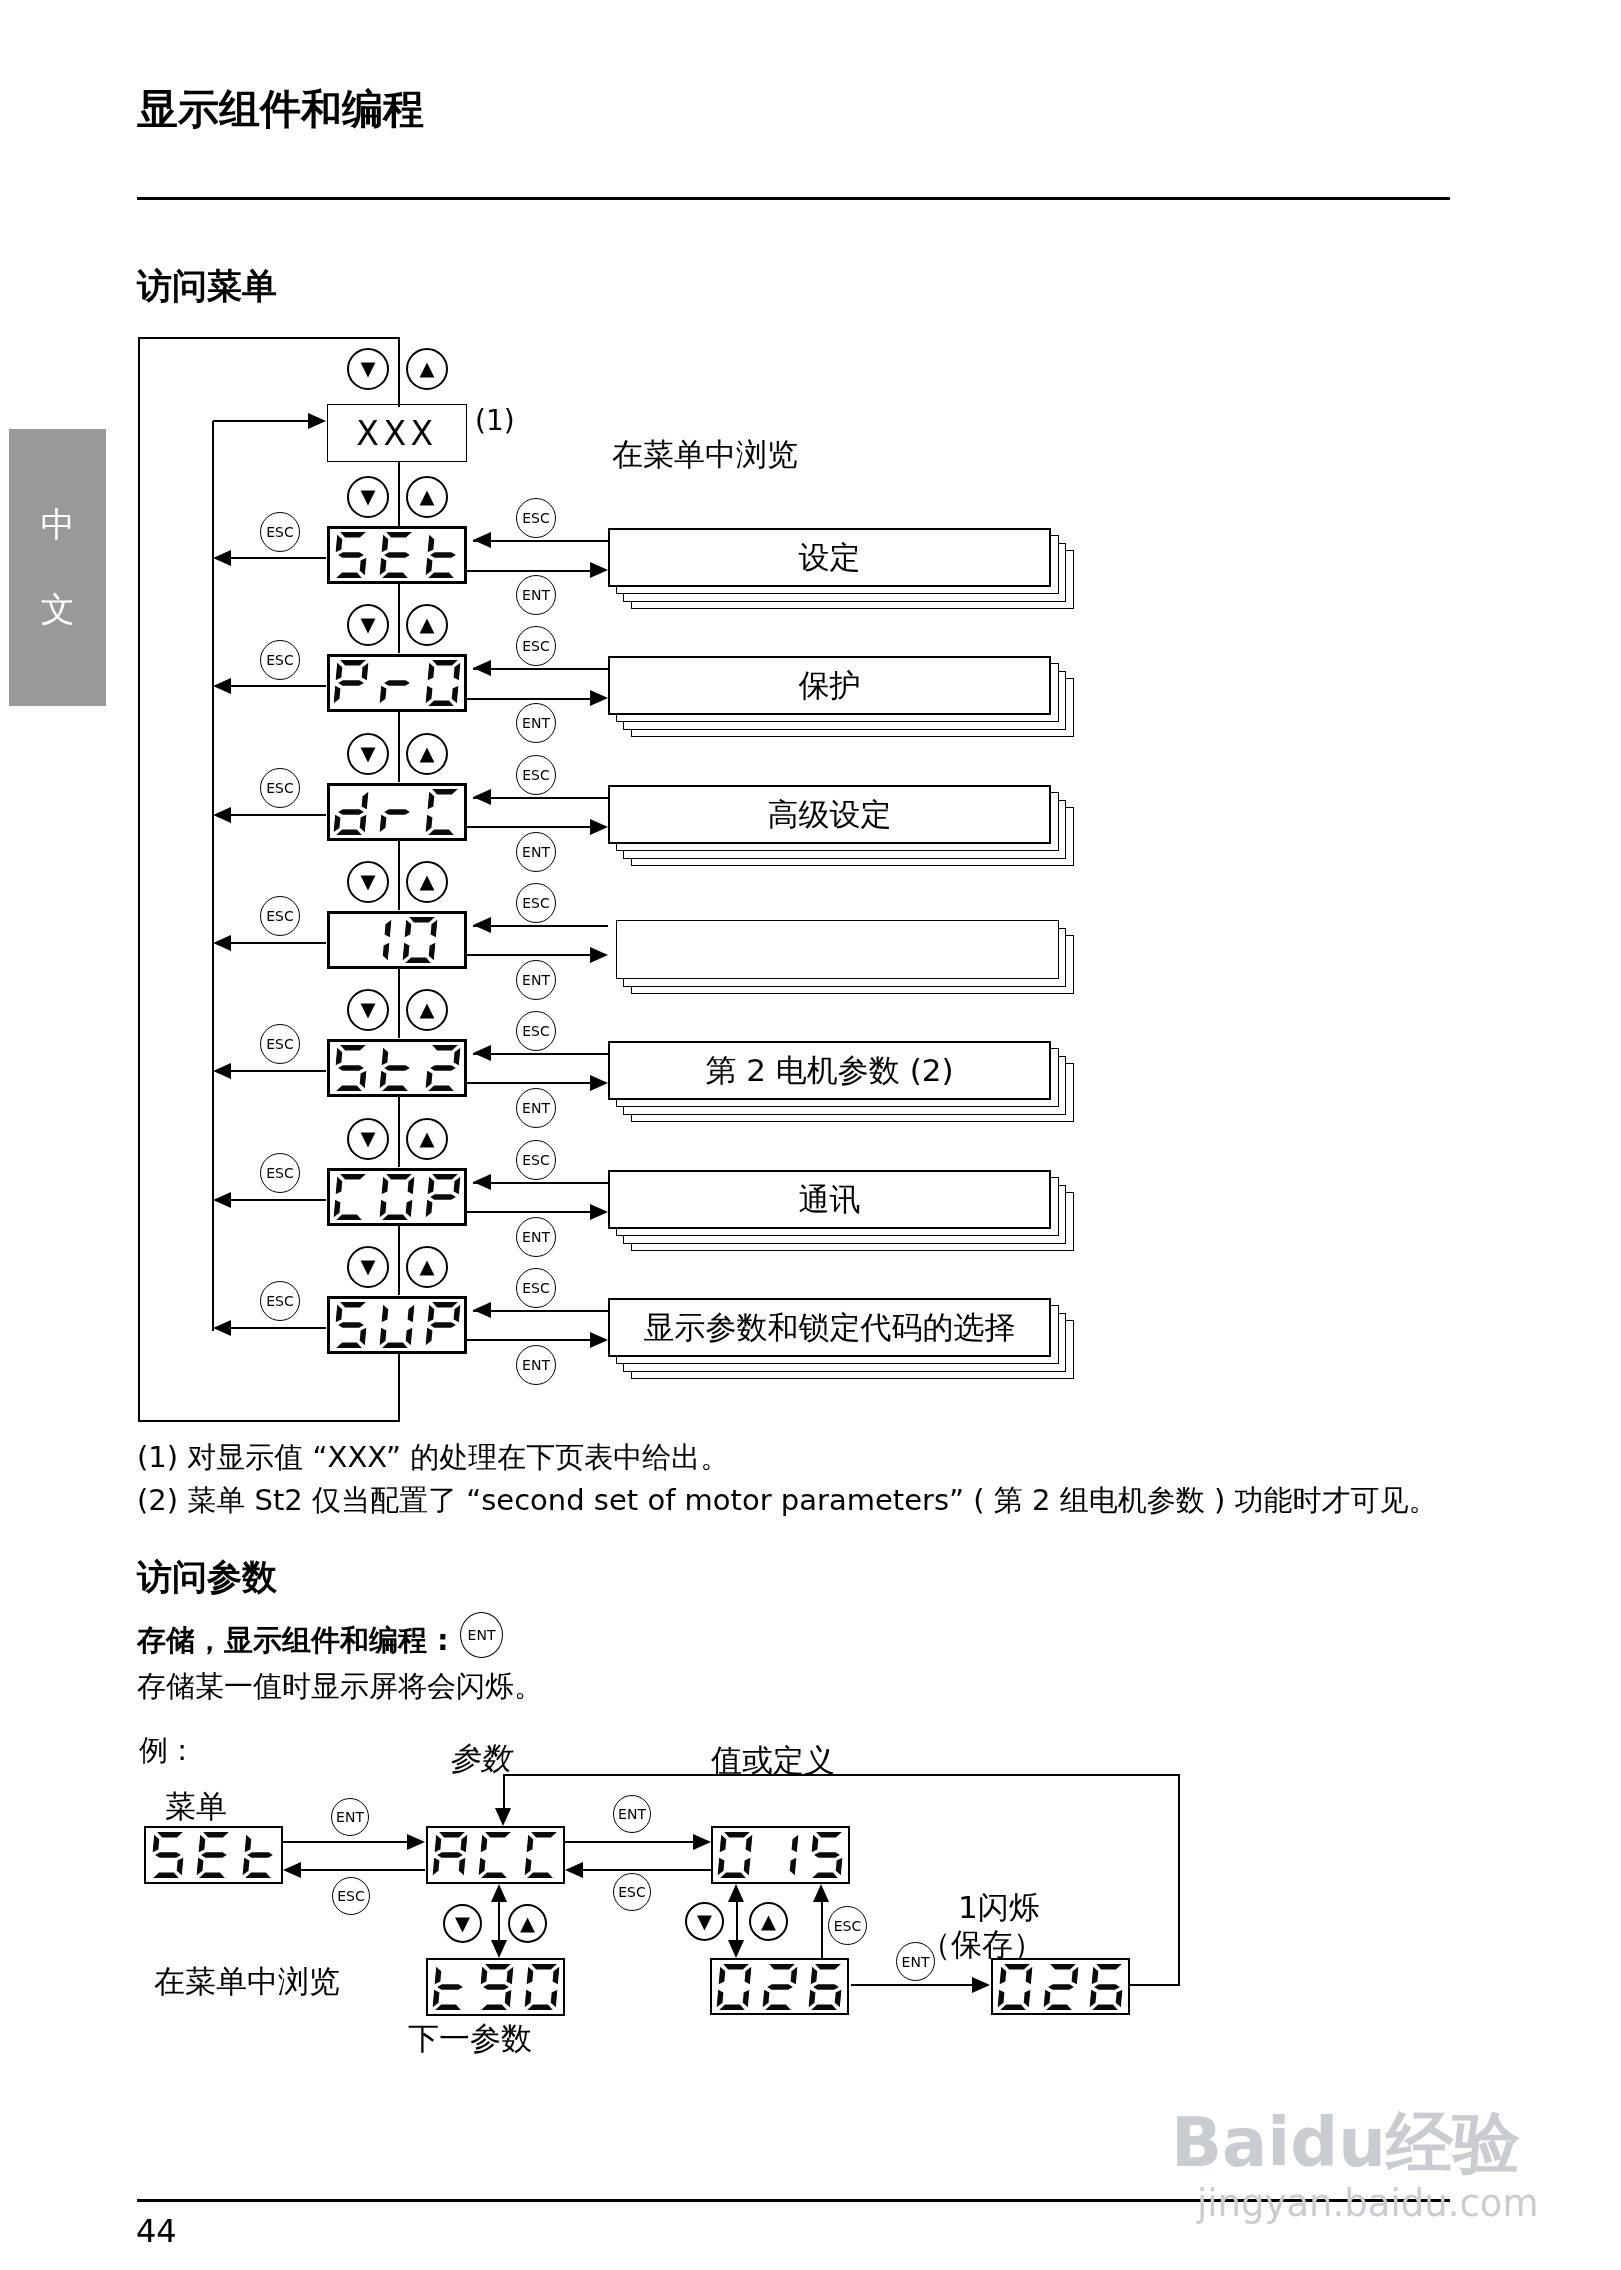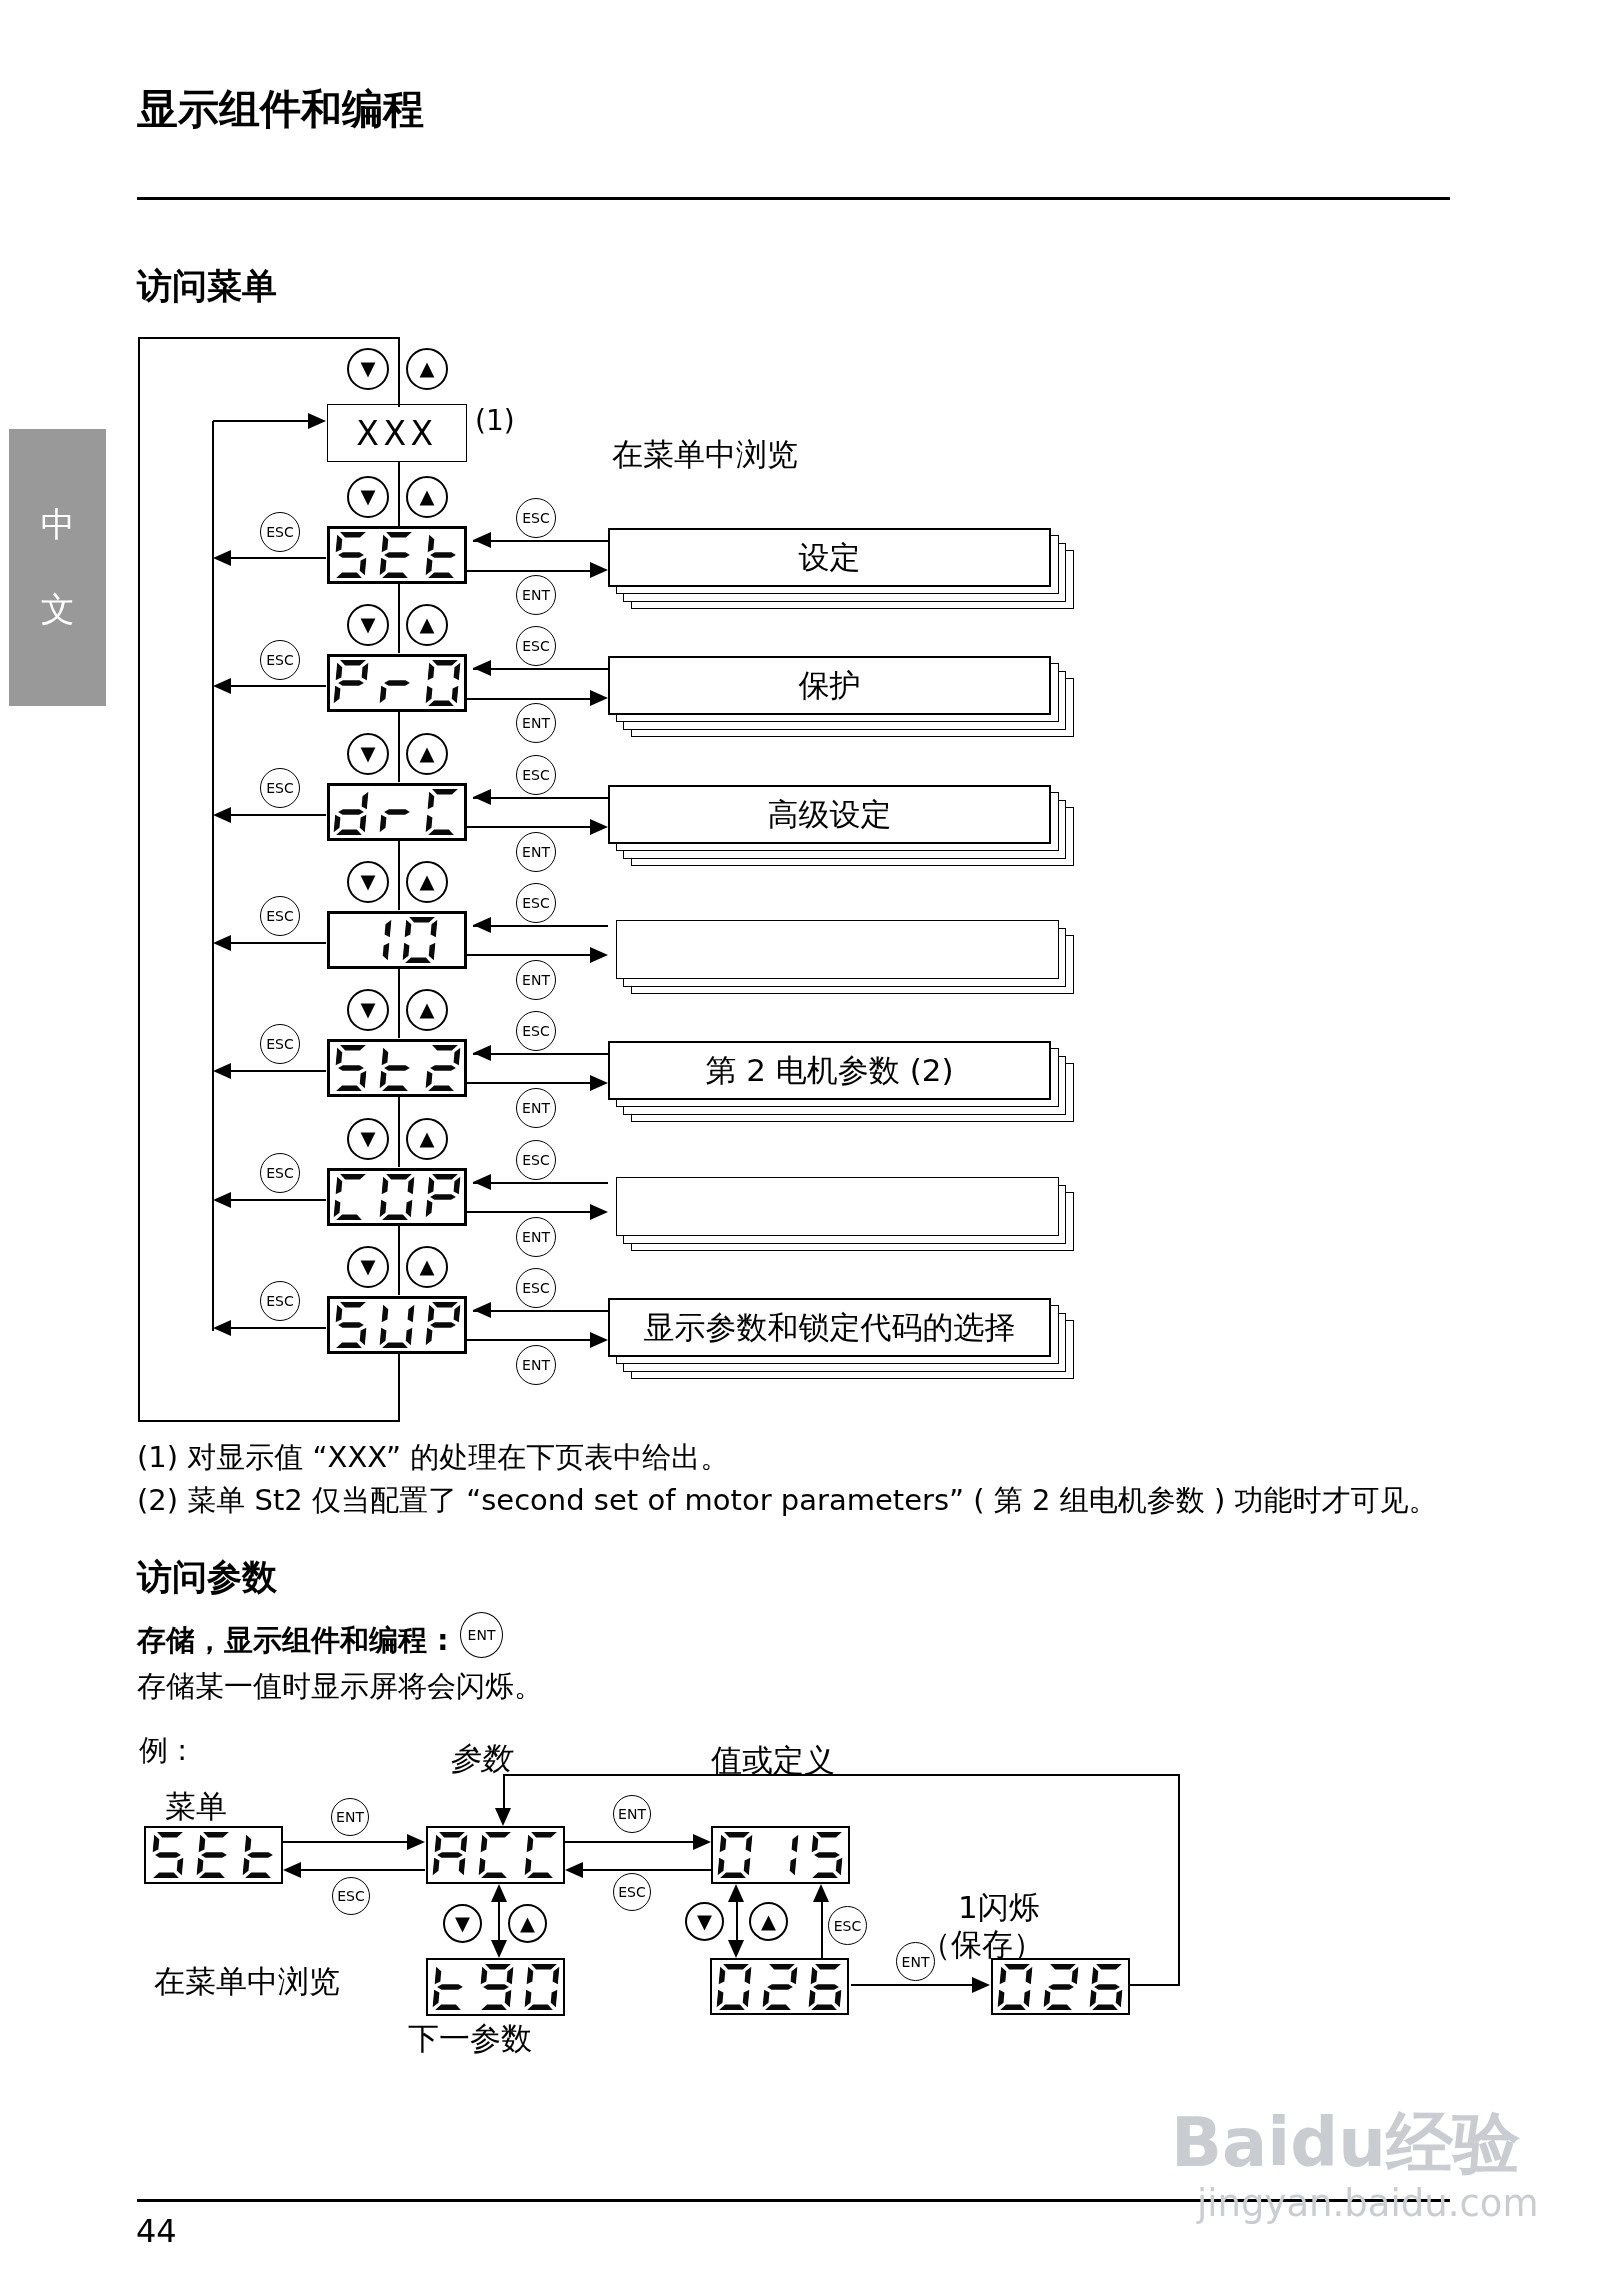--- a/index.html
+++ b/index.html
@@ -378,20 +378,23 @@
     <div class="cbtn lab" style="left:516px;top:1217px;width:40px;height:40px;">
       <span>ENT</span>
     </div>
     <div class="hline" style="left:473px;top:1182px;width:135px;height:1.9px;"></div>
     <div class="ah" style="position:absolute;width:0;height:0;left:473px;top:1174px;border-right:18.6px solid #000;border-top:8.3px solid transparent;border-bottom:8.3px solid transparent;"></div>
     <div class="hline" style="left:467px;top:1211px;width:135px;height:1.9px;"></div>
     <div class="ah" style="position:absolute;width:0;height:0;left:590px;top:1204px;border-left:18.6px solid #000;border-top:8.3px solid transparent;border-bottom:8.3px solid transparent;"></div>
     <div class="stacksh" style="left:631px;top:1192px;width:443px;height:59px;"></div>
     <div class="stacksh" style="left:623px;top:1185px;width:443px;height:59px;"></div>
     <div class="stacksh" style="left:616px;top:1177px;width:443px;height:59px;"></div>
+    <div class="stackmain" style="left:608px;top:1170px;width:443px;height:59px;">
+      <span>通讯</span>
+    </div>
     <div class="vline" style="left:398px;top:1225px;width:1.9px;height:70px;"></div>
     <div class="cbtn" style="left:347px;top:1246px;width:42px;height:42px;">
       <span class="tri">▼</span>
     </div>
     <div class="cbtn" style="left:406px;top:1246px;width:42px;height:42px;">
       <span class="tri">▲</span>
     </div>
     <div class="dispbox" style="left:327px;top:1296px;width:140px;height:58px;">
       <span class="seg7">
         <svg width="32" height="46" viewBox="0 0 34 50">

